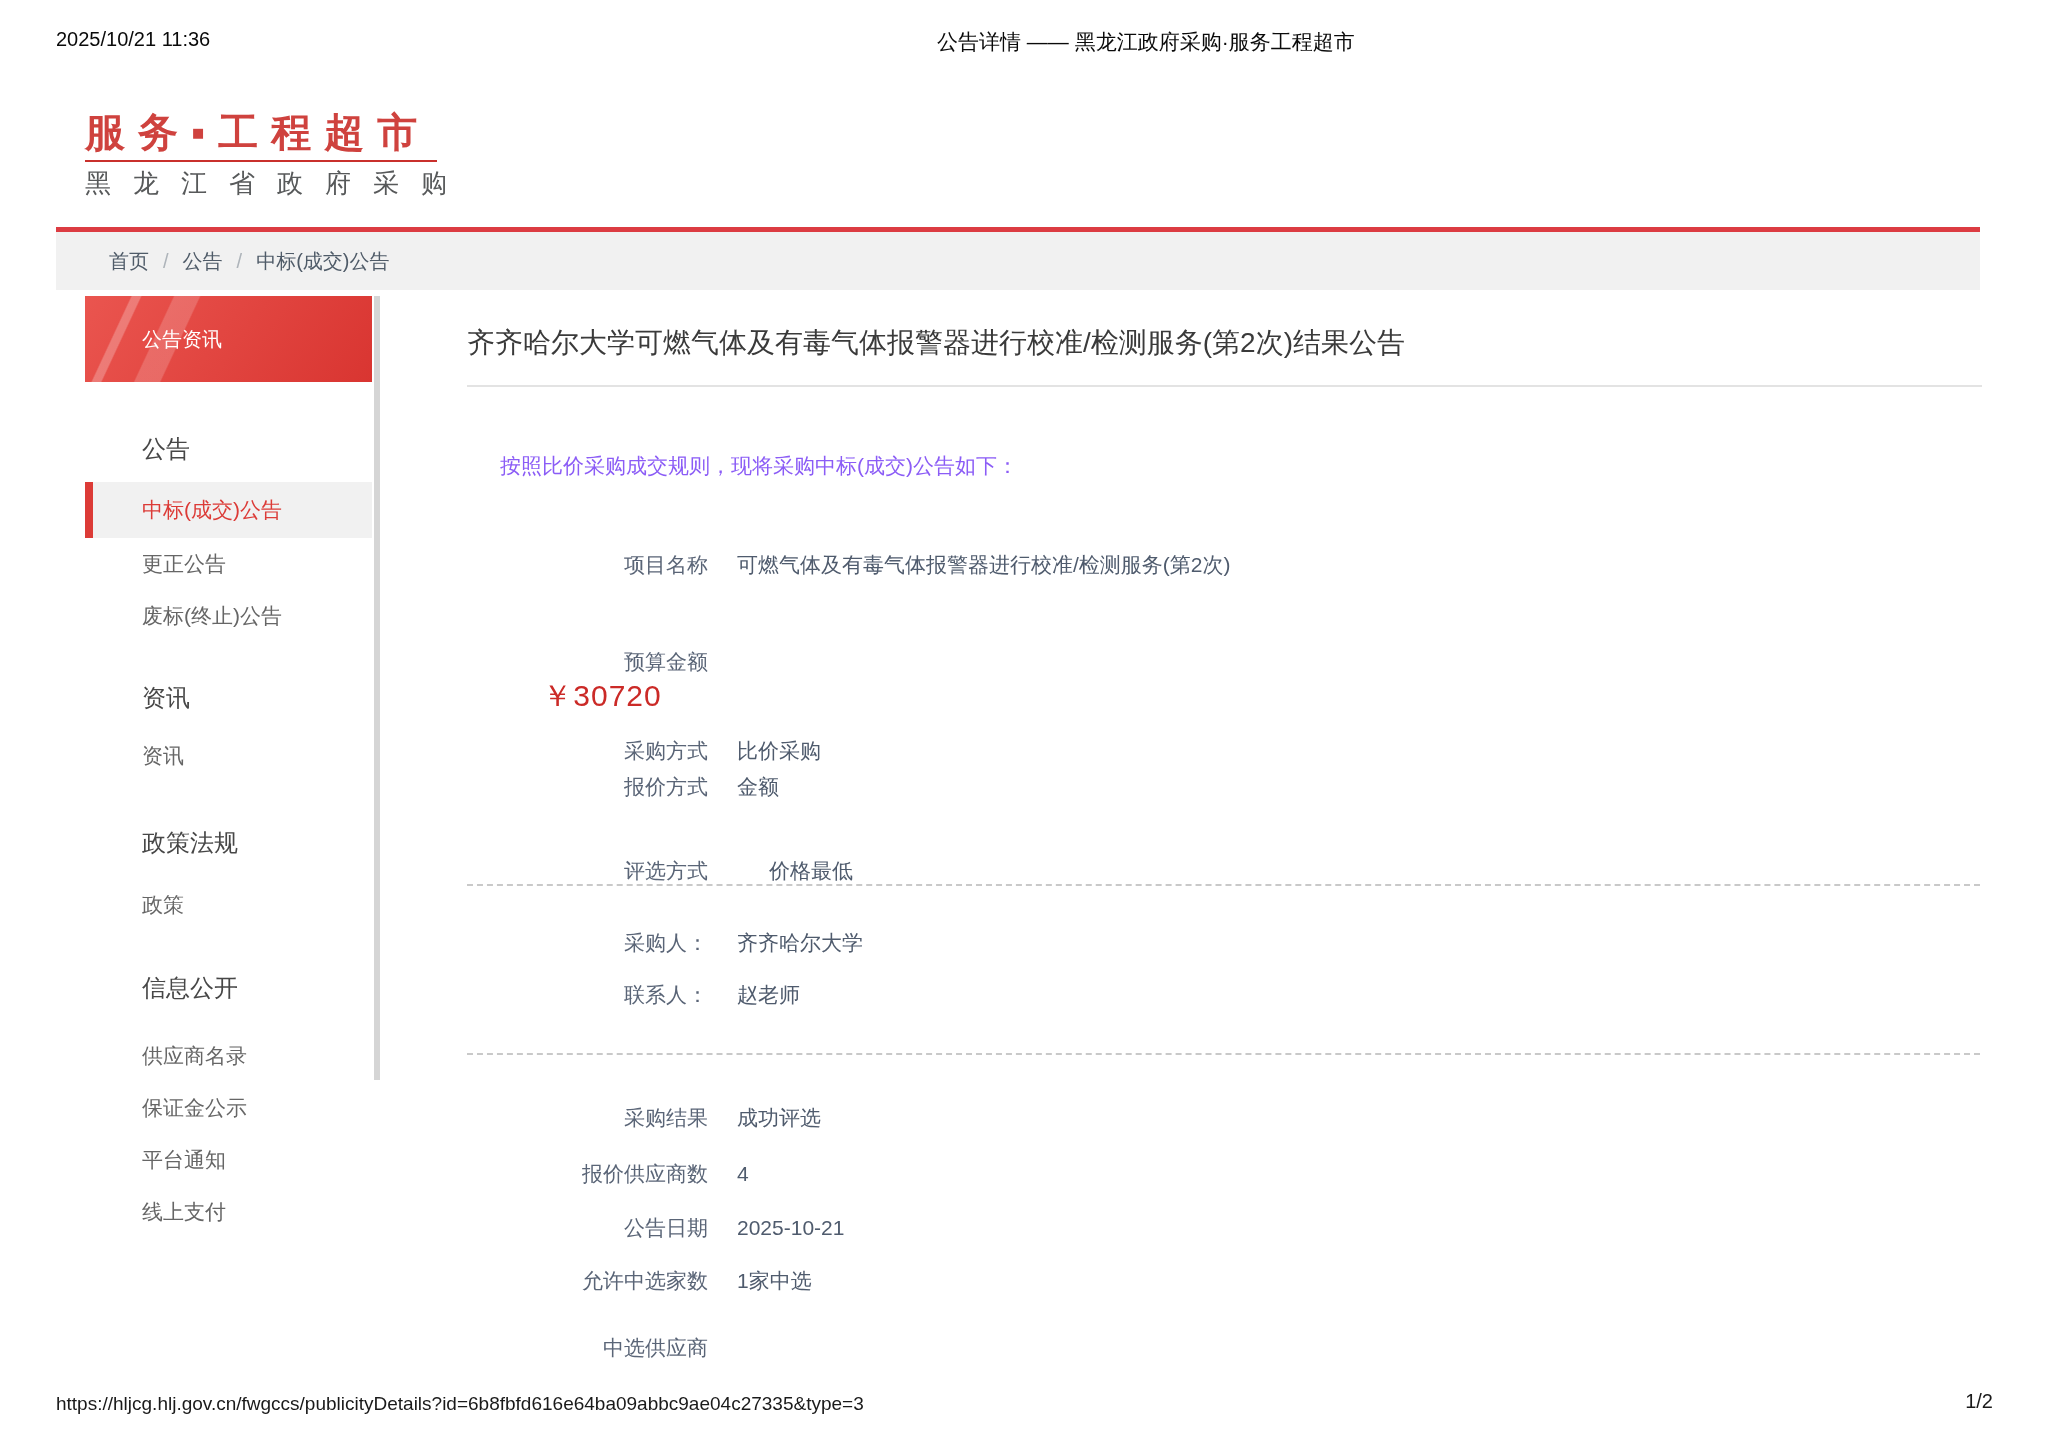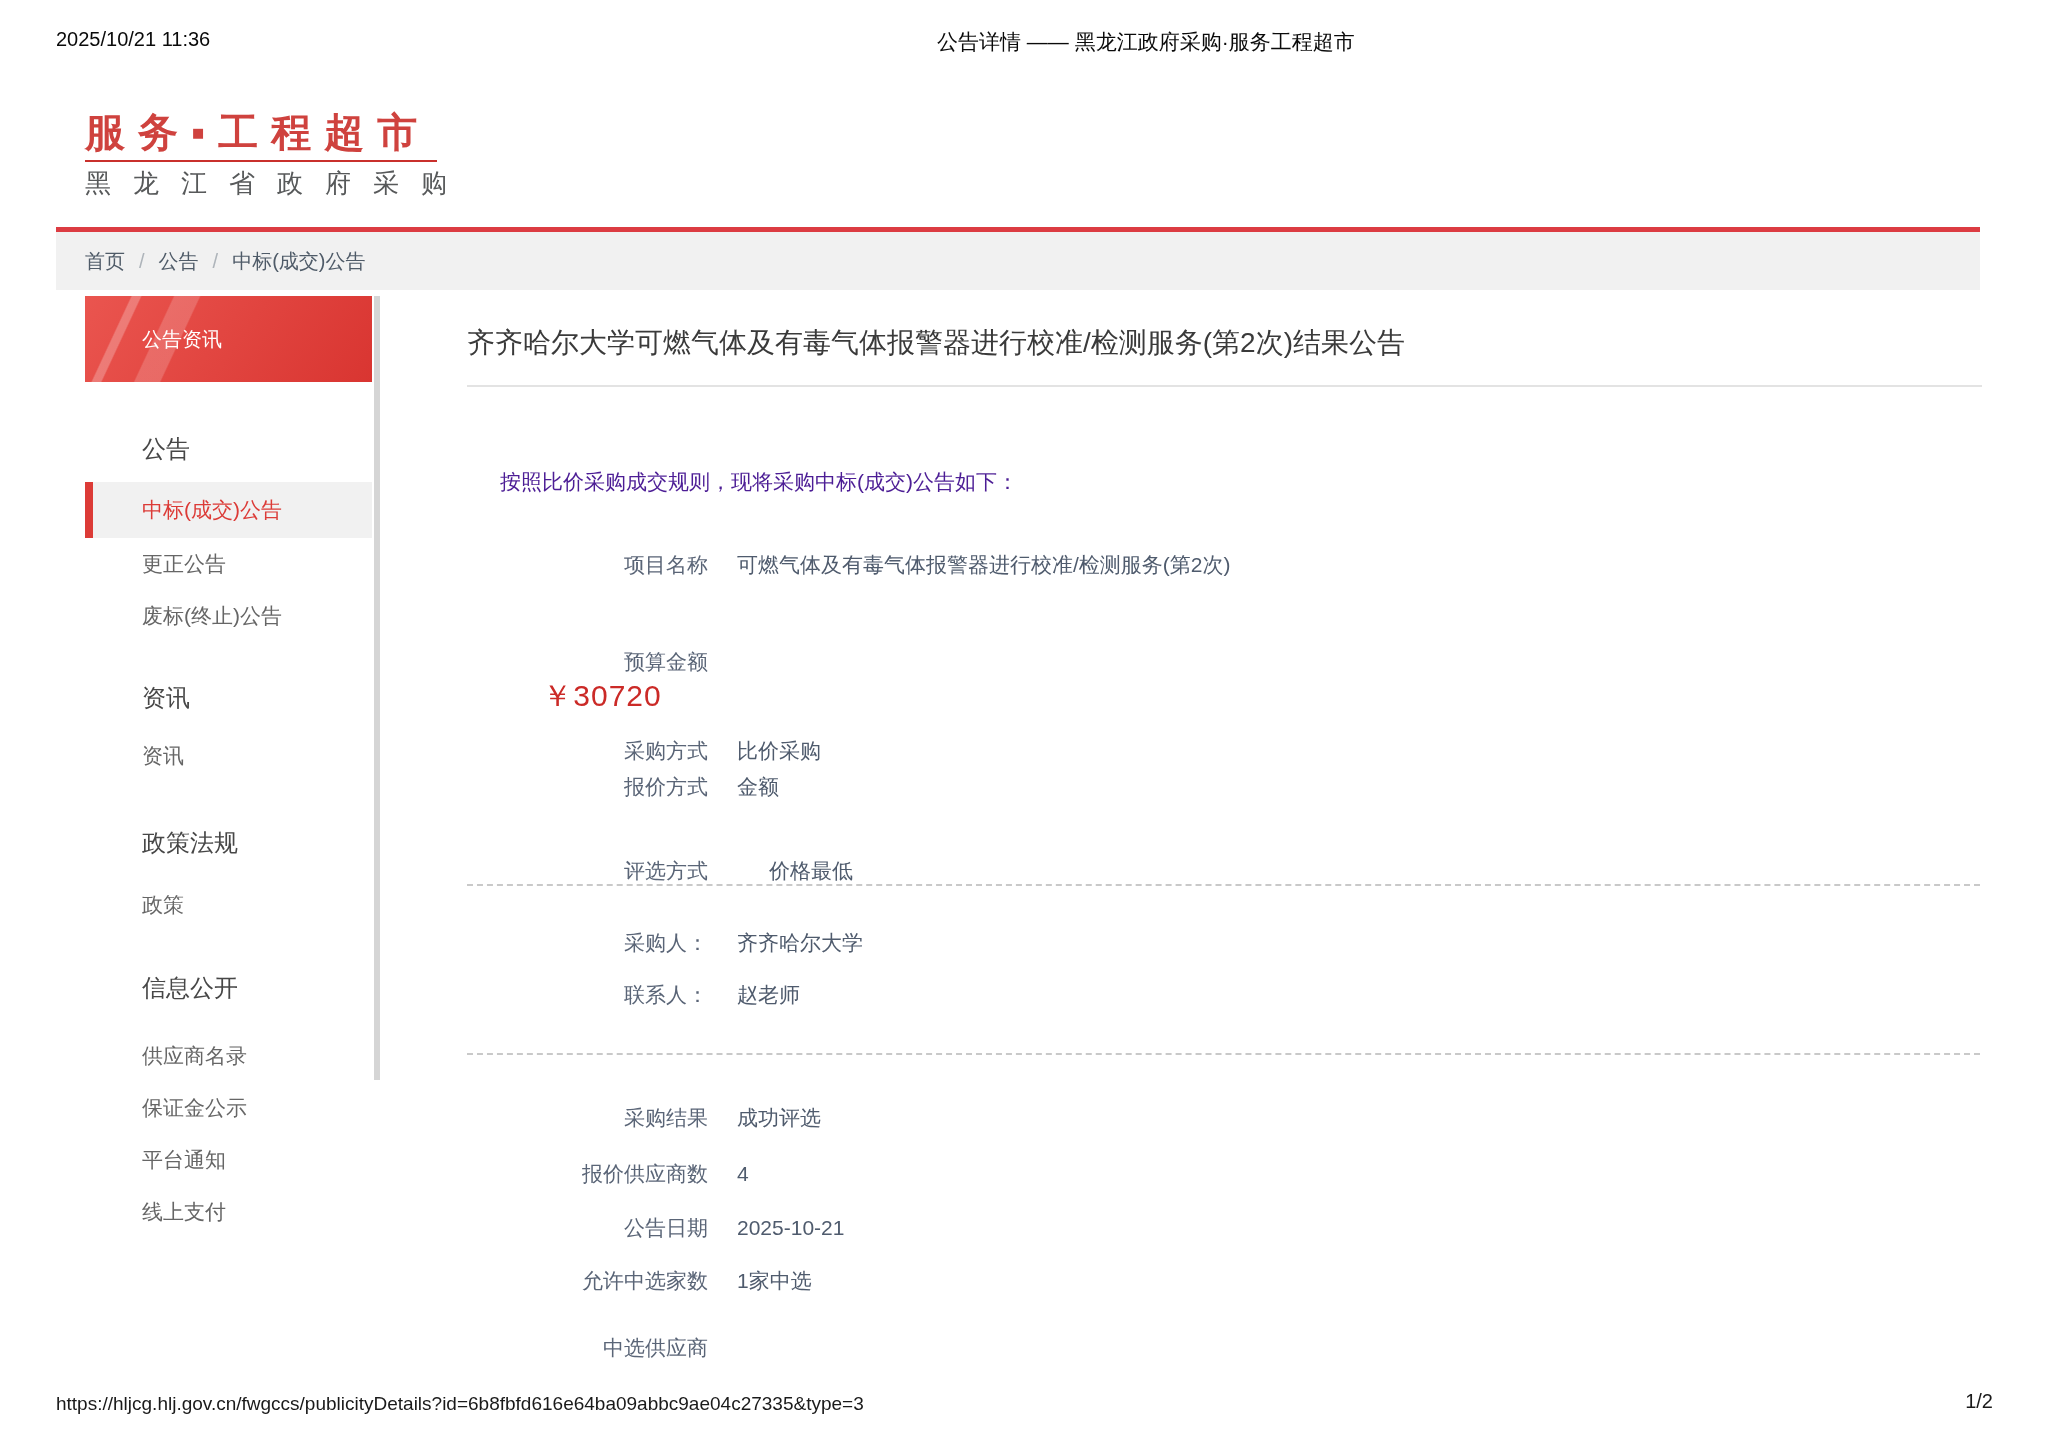--- a/index.html
+++ b/index.html
@@ -17,21 +17,21 @@
 
   
   .brand { position:absolute; left:85px; top:110px; width:352px; }
   .brand-main { font-size:40px; font-weight:bold; color:#cf423e; letter-spacing:13px; line-height:44px; white-space:nowrap; }
   .brand-rule { height:2px; background:#c9302c; width:352px; margin-top:6px; }
   .brand-sub { margin-top:8px; font-size:26px; color:#57595a; letter-spacing:22px; line-height:26px; white-space:nowrap; }
 
   
   .top-rule { position:absolute; left:56px; top:227px; width:1924px; height:5px; background:#dc3c42; }
   .crumb-bar { position:absolute; left:56px; top:232px; width:1924px; height:58px; background:#f1f1f1; }
-  .crumb-inner { padding-left:29px; height:58px; display:flex; align-items:center; font-size:20px; color:#50holder; }
+  .crumb-inner { padding-left:29px; height:58px; display:flex; align-items:center; font-size:20px; color:#50holder;margin-left:24px; }
   .crumb-link { color:#4f5b68; cursor:pointer; }
   .crumb-sep { color:#aeb4ba; margin:0 14px; }
 
   
   .sidebar { position:absolute; left:85px; top:296px; width:287px; }
   .panel-head {
     height:86px; width:287px; position:relative;
     display:flex; align-items:center;
     background:
       linear-gradient(115deg,
@@ -44,21 +44,21 @@
   .s-title { font-size:24px; color:#474747; padding-left:57px; height:30px; line-height:30px; }
   .s-item { font-size:21px; color:#666; padding-left:57px; height:52px; line-height:52px; cursor:pointer; }
   .s-item.active { height:56px; line-height:56px; background:#f1f1f1; border-left:8px solid #dc3b37; padding-left:49px; color:#dc3b37; }
   .mt52{margin-top:52px;} .mt18{margin-top:18px;} .mt41{margin-top:41px;} .mt17{margin-top:17px;}
   .mt46{margin-top:46px;} .mt21{margin-top:21px;} .mt42{margin-top:42px;} .mt27{margin-top:27px;}
 
   
   .main { position:absolute; left:467px; top:296px; width:1515px; height:1100px; }
   .m-title { position:absolute; left:0; top:28px; font-size:28px; line-height:38px; color:#3a3a3a; }
   .m-rule { position:absolute; left:0; top:89px; width:1515px; height:2px; background:#e3e3e3; }
-  .m-intro { position:absolute; left:33px; top:171px; font-size:21px; line-height:30px; color:#4c1d95; }
+  .m-intro { position:absolute; left:33px; top:155px; font-size:21px; line-height:30px; color:#8b5cf6; }
 
   .f-row { position:absolute; left:0; display:flex; align-items:center; height:28px; }
   .f-label { width:241px; text-align:right; font-size:21px; color:#5a6577; white-space:nowrap; }
   .f-value { margin-left:29px; font-size:21px; color:#4f5b6d; white-space:nowrap; }
   .f-row.big { height:40px;flex-direction:column; }
   .f-row.big .f-value { font-size:30px; color:#cb2a27; letter-spacing:1px; }
 
   .dashed { position:absolute; left:0; width:1513px; border-top:2px dashed #c9c9c9; }
 
   

